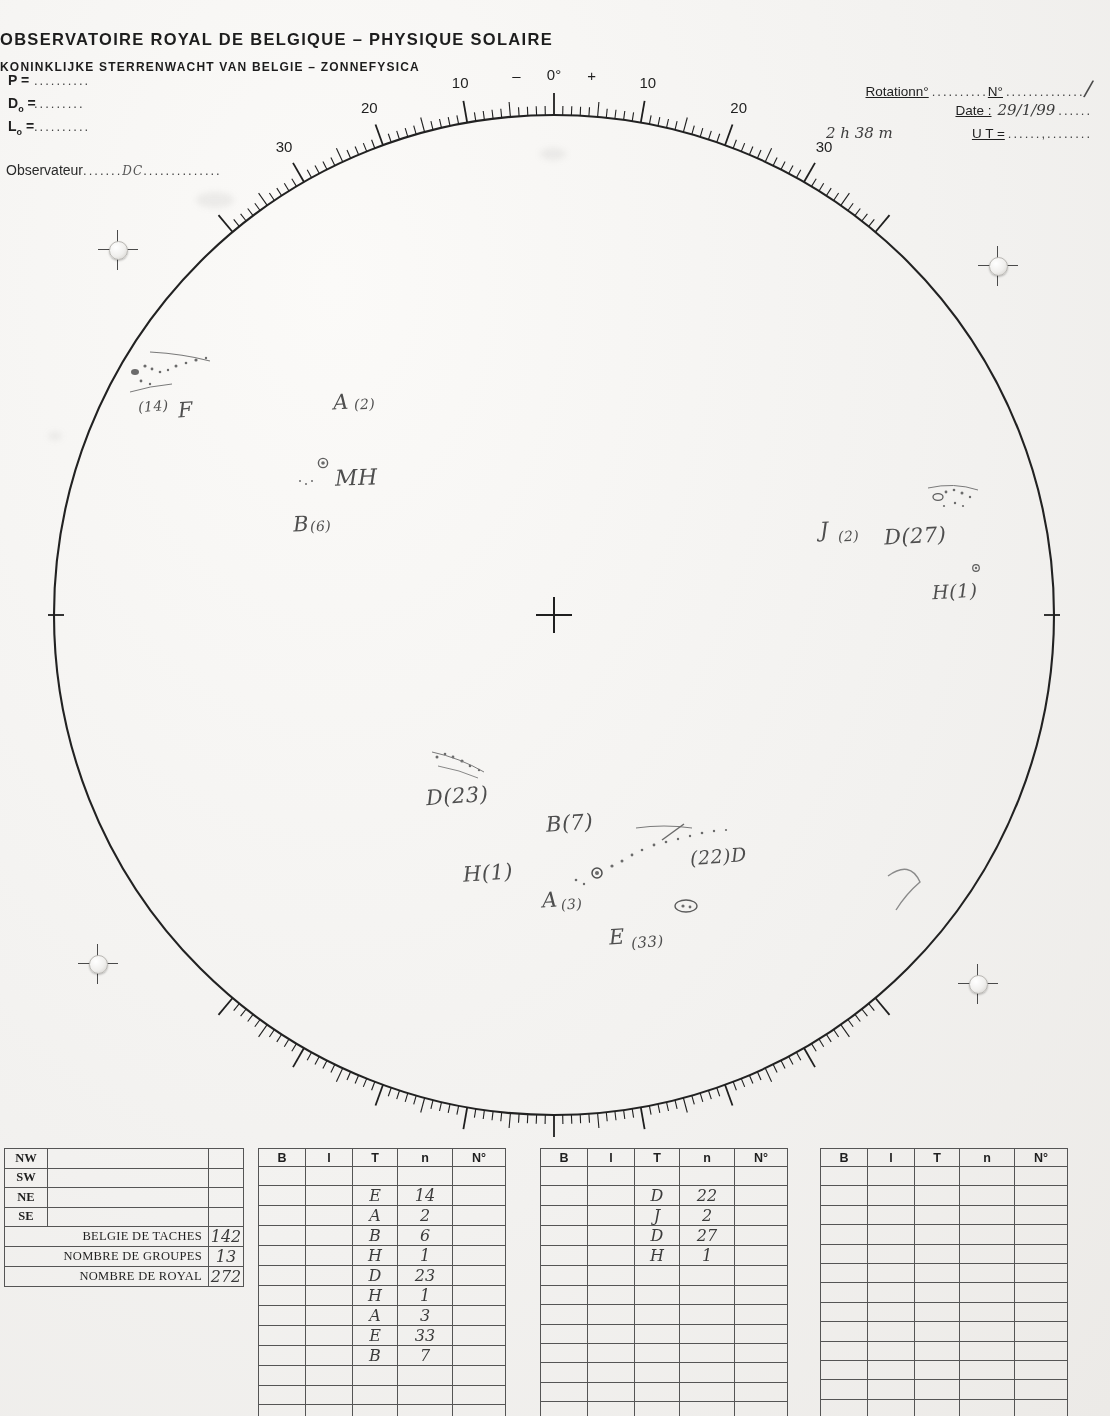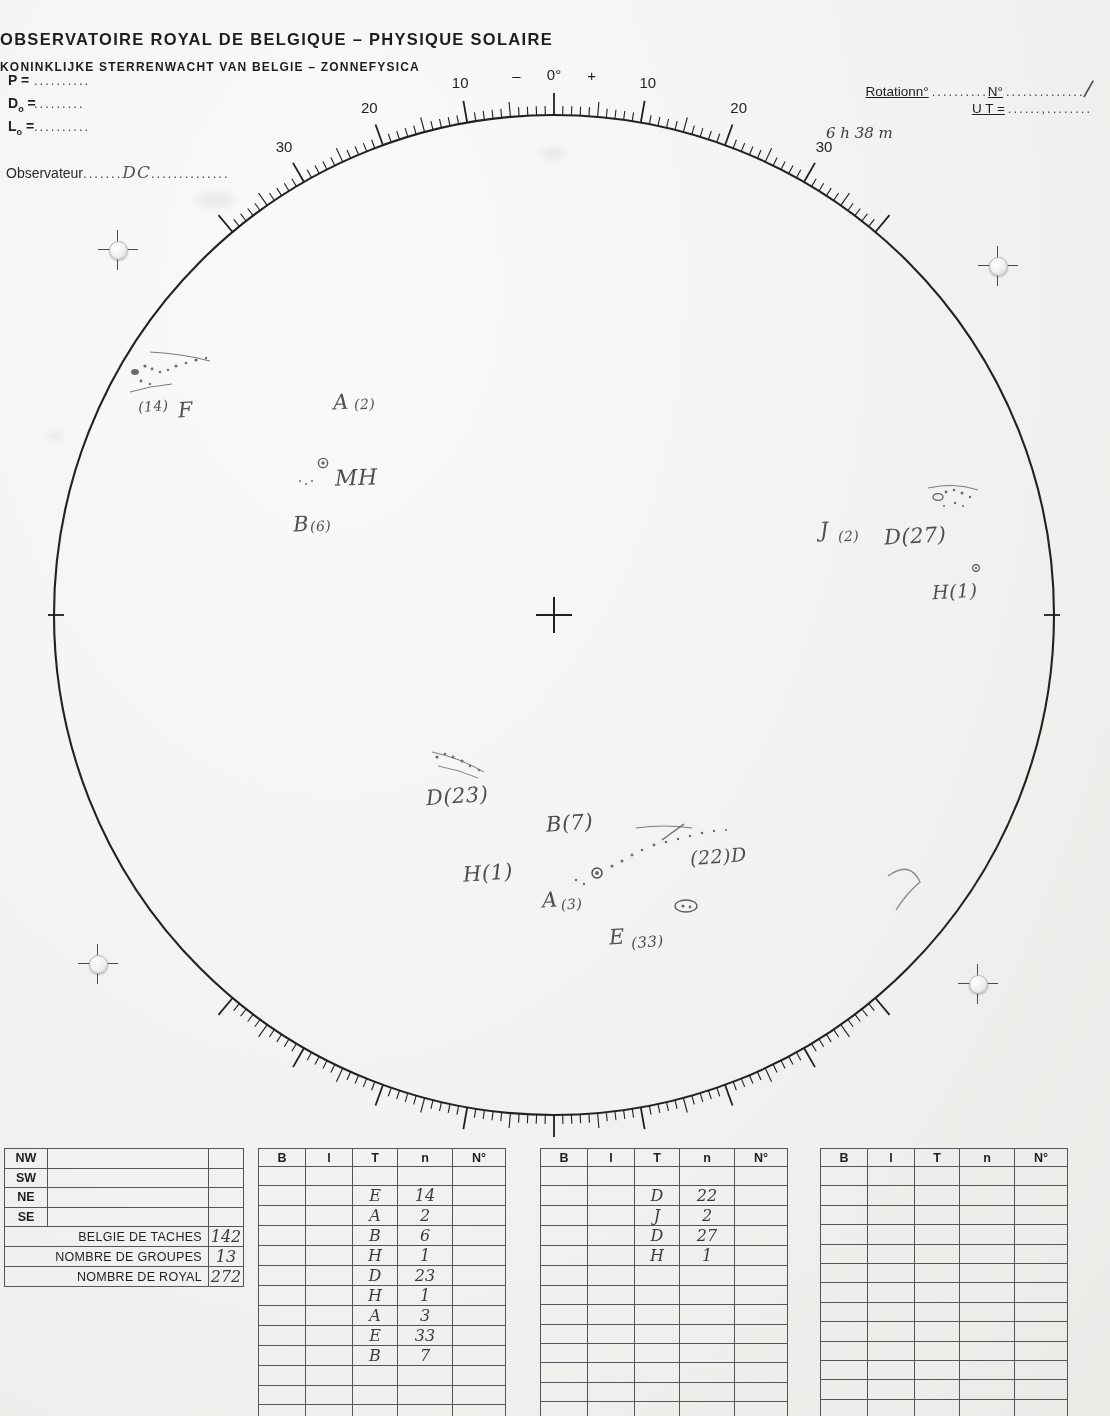--- a/index.html
+++ b/index.html
@@ -68,21 +68,21 @@
   .observer-row {
     position: absolute;
     left: 6px;
     top: 162px;
     font-size: 14px;
     white-space: nowrap;
   }
   .obs-value {
     font-family: "DejaVu Serif", serif;
     font-style: italic;
-    font-size: 17px;
+    font-size: 12px;
     letter-spacing: 1px;
     color: #555;
   }
   
   .info-block {
     position: absolute;
     right: 18px;
     top: 76px;
     width: 270px;
     font-size: 13.5px;
@@ -175,20 +175,21 @@
     padding: 0;
     font-weight: normal;
   }
   .summary {
     position: absolute;
     left: 4px;
     top: 0;
   }
   .summary td {
     height: 18.5px;
+    font-family: Liberation Serif, serif;
   }
   .summary .lab-cell {
     width: 42px;
     text-align: center;
     font-size: 12.5px;
     font-weight: 600;
   }
   .summary .mid-cell { width: 160px; }
   .summary .end-cell { width: 34px; }
   .summary .wide-lab {
@@ -269,24 +270,29 @@
 
   <div class="info-block">
     <div class="info-row">
       <span class="lab">Rotationn°</span>
         <span class="dots">..........</span>
         <span class="lab">N°</span>
         <span class="dots">..............</span>
         <span class="slash">/</span>
     </div>
     <div class="info-row">
+      <span class="lab">Date :</span>
+        <span class="val">29/1/99</span>
+        <span class="dots">......</span>
+    </div>
+    <div class="info-row">
       <span class="lab">U T =</span>
         <span class="dots">......,........</span>
     </div>
-    <div class="time-note">6 h 38 m</div>
+    <div class="time-note">2 h 38 m</div>
   </div>
 
   <div class="disk-wrap">
     <svg width="1110" height="1416" viewBox="0 0 1110 1416">
 
       <circle cx="554" cy="615" r="500" fill="none" stroke="#222" stroke-width="2.1"></circle>
 
       <g stroke="#1f1f1f" stroke-width="2">
         <line x1="536" y1="615" x2="572" y2="615"></line>
         <line x1="554" y1="597" x2="554" y2="633"></line>

